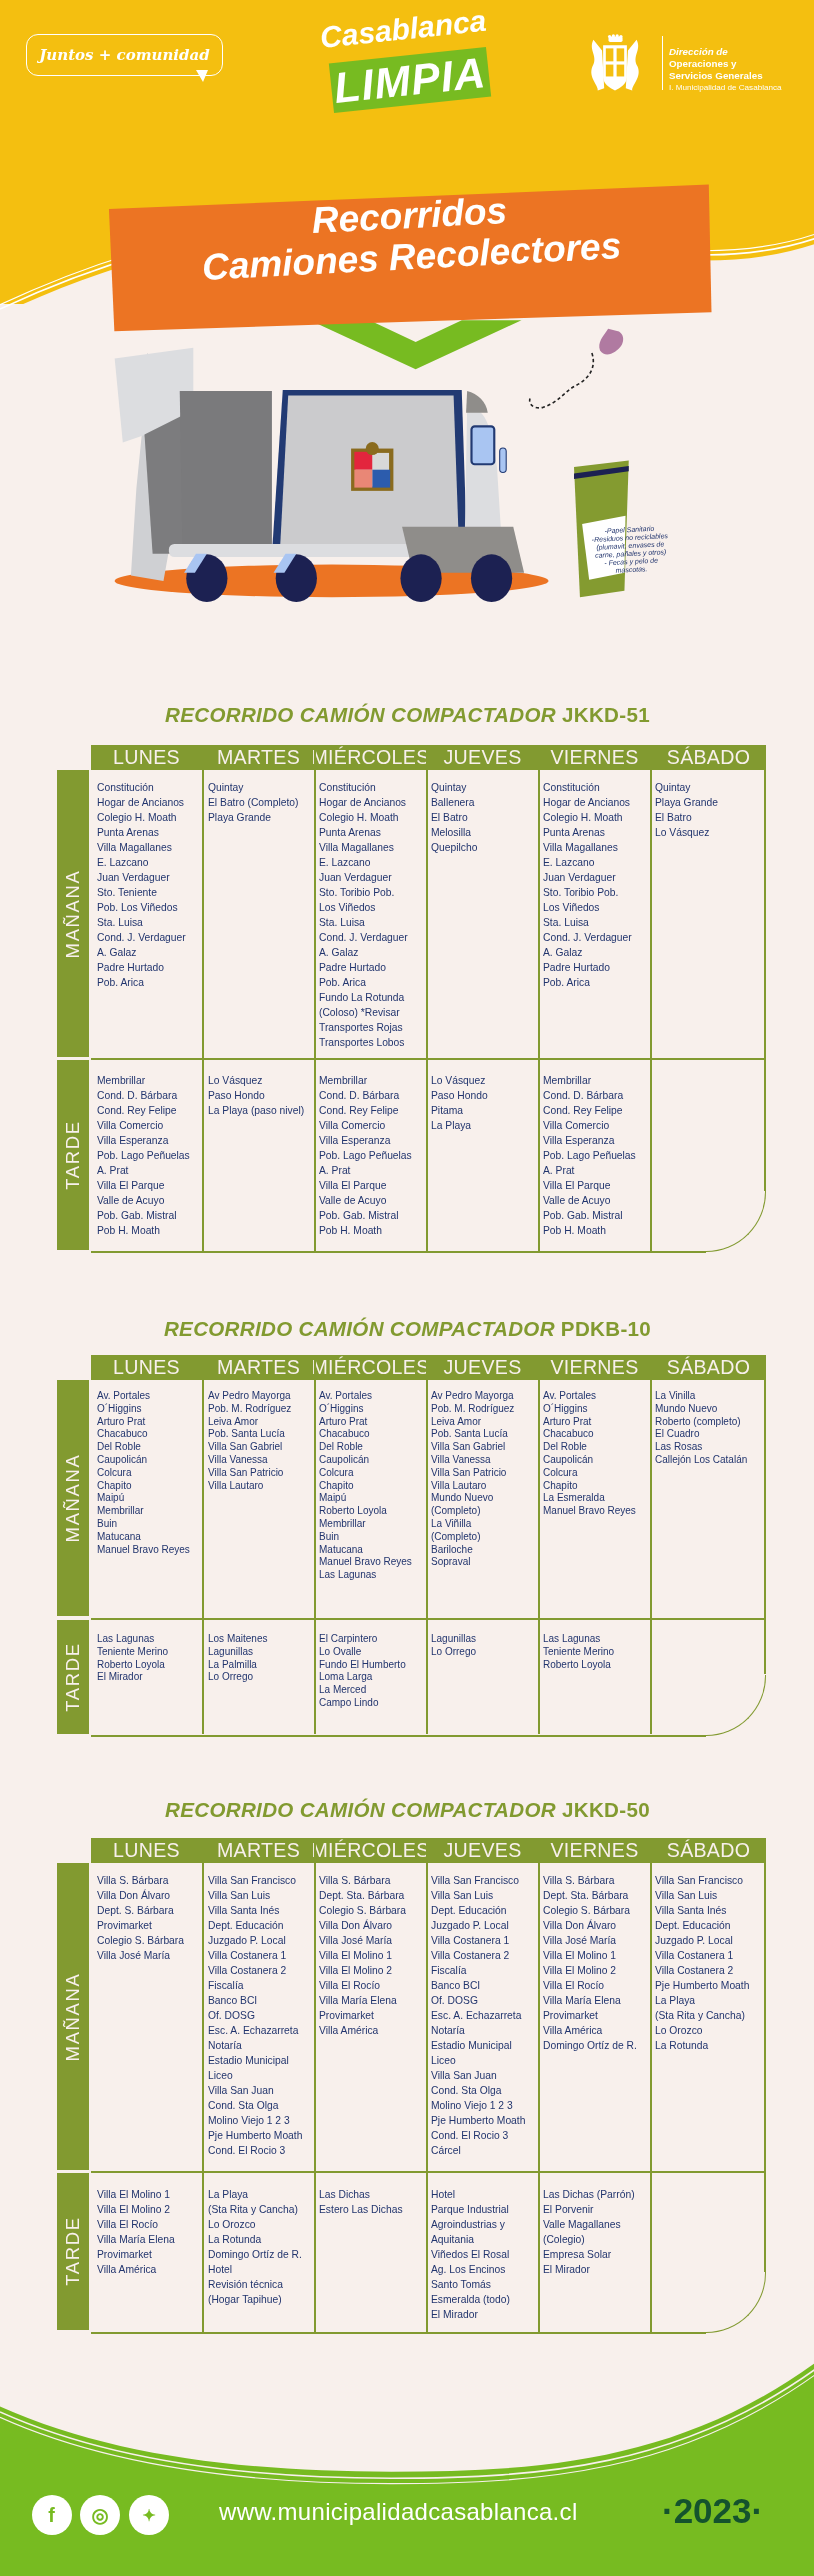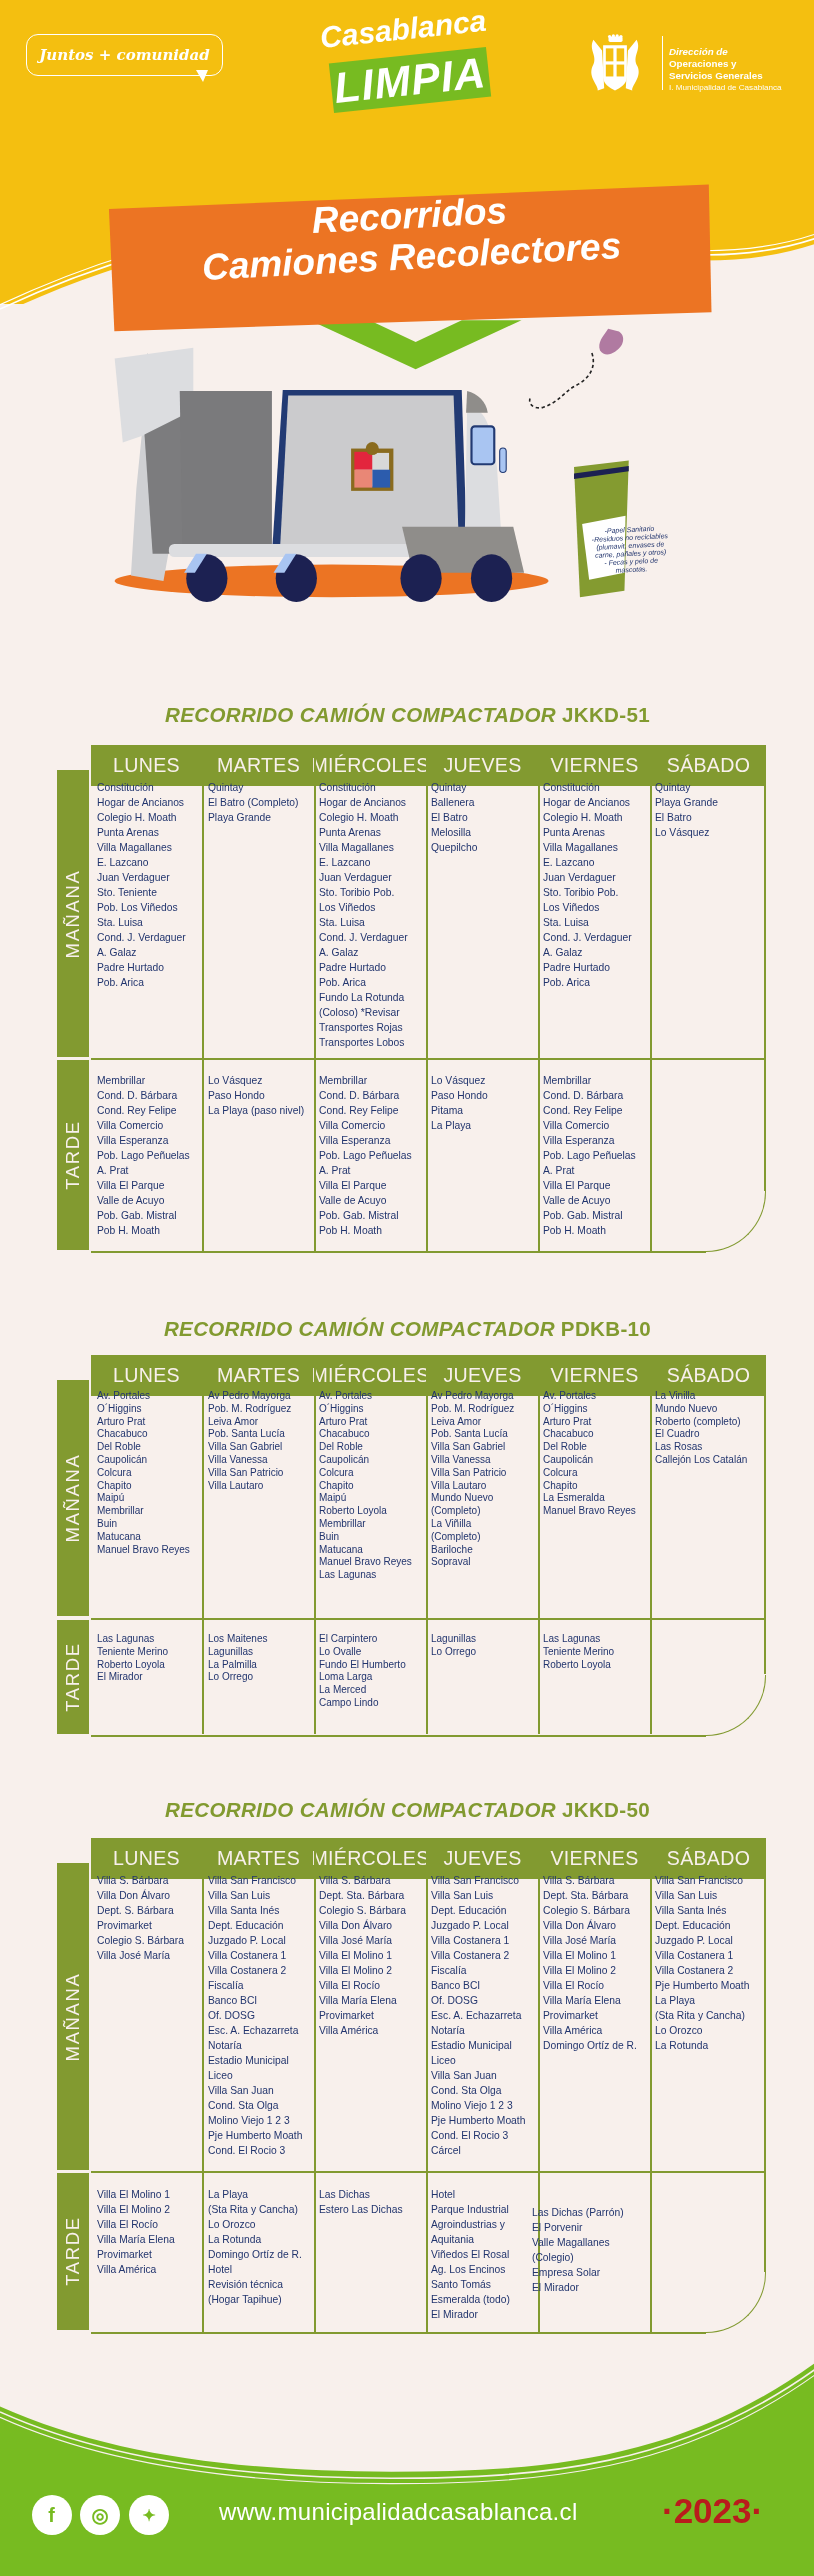--- a/index.html
+++ b/index.html
@@ -21,35 +21,35 @@
   .dir-text { position: absolute; left: 81px; top: 12px; color: #fff; font-weight: bold; font-size: 9.8px; line-height: 12px; }
   .dir-text .it { font-style: italic; }
   .dir-text .small { font-weight: normal; font-size: 8.1px; }
 
   
   .banner { position: absolute; left: 109px; top: 179px; width: 603px; height: 163px; }
   .banner-text { position: absolute; left: 0; top: 16.3px; width: 603px; text-align: center; color: #fff; font-weight: bold; font-style: italic; font-size: 37px; line-height: 41px; transform: rotate(-3deg); }
   .bin-text { position: absolute; left: 590px; top: 526px; width: 81px; text-align: center; font-style: italic; font-size: 7px; line-height: 8.1px; color: #22356e; transform: rotate(-3deg); }
   .sec-title { position: absolute; left: 0; width: 815px; text-align: center; color: #829a30; font-weight: bold; font-style: italic; font-size: 20.6px; letter-spacing: 0.3px; }
   .sec-title .plate { font-style: normal; }
-  .day-head { position: absolute; top: 0; height: 41px; background: #829a30; color: #f8f0ec; font-size: 19.6px; display: flex; align-items: center; justify-content: center; letter-spacing: 0.3px; }
+  .day-head { position: absolute; top: 0; height: 25px; background: #829a30; color: #f8f0ec; font-size: 19.6px; display: flex; align-items: center; justify-content: center; letter-spacing: 0.3px; }
   .shift-label { position: absolute; left: 0; width: 31.5px; background: #829a30; }
   .shift-label span { position: absolute; left: 50%; top: 50%; transform: translate(-50%,-50%) rotate(-90deg); color: #f8f0ec; font-size: 18.5px; letter-spacing: 1.6px; white-space: nowrap; }
   .grid-h { position: absolute; height: 1.6px; background: #829a30; }
   .grid-v { position: absolute; width: 1.6px; background: #829a30; }
   .corner { position: absolute; border-right: 1.6px solid #829a30; border-bottom: 1.6px solid #829a30; border-bottom-right-radius: 60px; }
   .cell { position: absolute; font-size: 10.3px; line-height: 15px; color: #22356e; white-space: nowrap; }
   .cell.tight { font-size: 10px; line-height: 12.8px; }
   .cell div { }
 
   
   .footer { position: absolute; left: 0; top: 2363px; width: 815px; height: 213px; }
   .social { position: absolute; top: 2495px; width: 40px; height: 40px; border-radius: 50%; background: #fff; display: flex; align-items: center; justify-content: center; color: #77bb21; font-weight: bold; font-size: 19.6px; }
   .url { position: absolute; left: 219px; top: 2498px; color: #fff; font-size: 24px; letter-spacing: 0.3px; }
-  .year { position: absolute; left: 662px; top: 2491px; color: #b91c1c; font-size: 35px; font-weight: bold; }
+  .year { position: absolute; left: 662px; top: 2491px; color: #14532d; font-size: 35px; font-weight: bold; }
 </style>
 </head>
 <body>
 
 <div class="header"></div>
 <svg class="header-wave" viewBox="0 0 1500 260" preserveAspectRatio="none">
   <path d="M0 200 C 300 60, 600 0, 1000 70 C 1200 100, 1350 120, 1500 70 L1500 260 L0 260 Z" fill="#f8f0ec"></path>
   <path d="M0 190 C 300 50, 600 -10, 1000 60 C 1200 90, 1350 110, 1500 60" fill="none" stroke="#fff" stroke-width="3"></path>
   <path d="M0 182 C 300 42, 600 -18, 1000 52 C 1200 82, 1350 102, 1500 52" fill="none" stroke="#fff" stroke-width="2"></path>
 </svg>
@@ -577,21 +577,21 @@
         <div>Hotel</div>
         <div>Parque Industrial</div>
         <div>Agroindustrias y</div>
         <div>Aquitania</div>
         <div>Viñedos El Rosal</div>
         <div>Ag. Los Encinos</div>
         <div>Santo Tomás</div>
         <div>Esmeralda (todo)</div>
         <div>El Mirador</div>
       </div>
-      <div class="cell" style="left: 532px; top: 2187px; margin-top: 18px;">
+      <div class="cell" style="left: 543px; top: 2187px;">
         <div>Las Dichas (Parrón)</div>
         <div>El Porvenir</div>
         <div>Valle Magallanes</div>
         <div>(Colegio)</div>
         <div>Empresa Solar</div>
         <div>El Mirador</div>
       </div>
       <div class="cell" style="left: 655px; top: 2187px;"></div>
     </div>
   </div>

